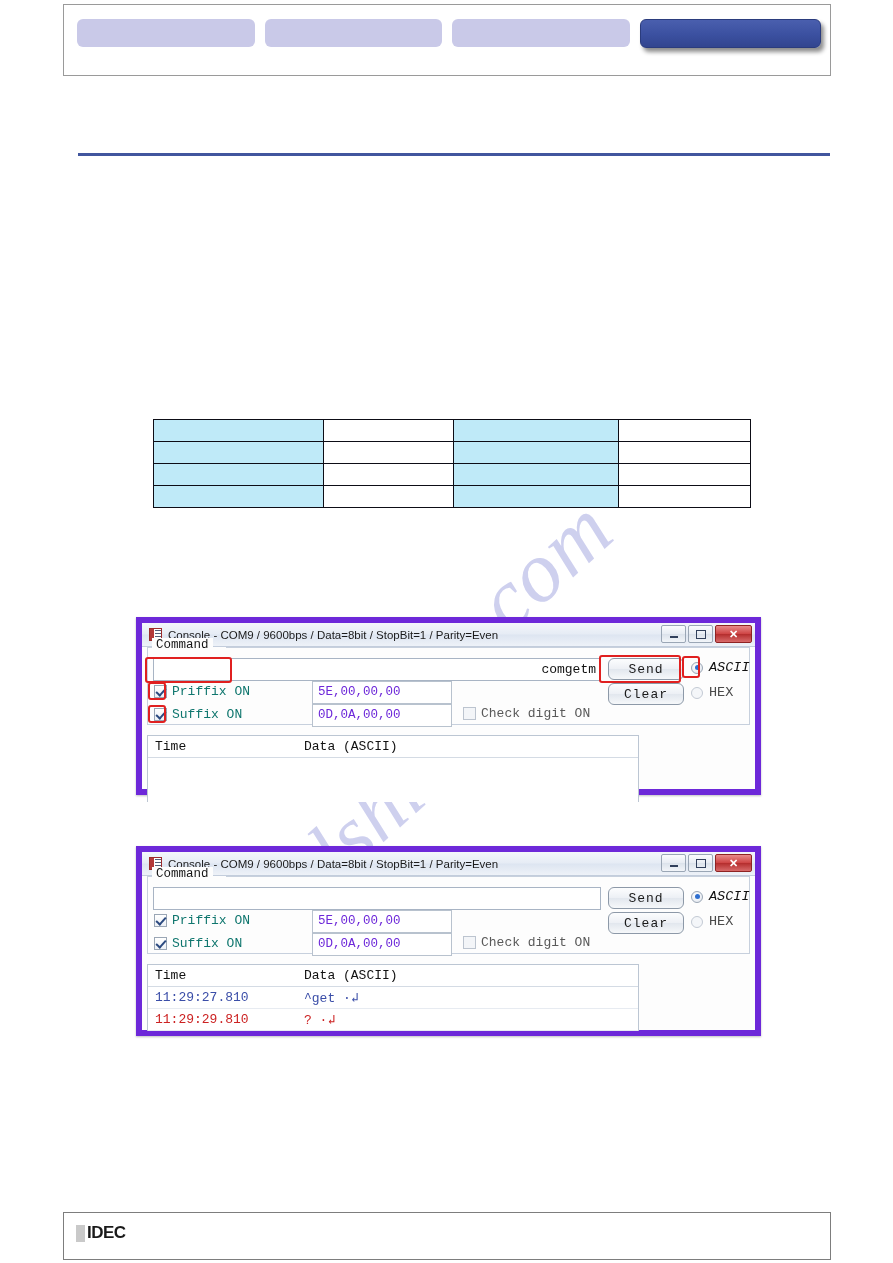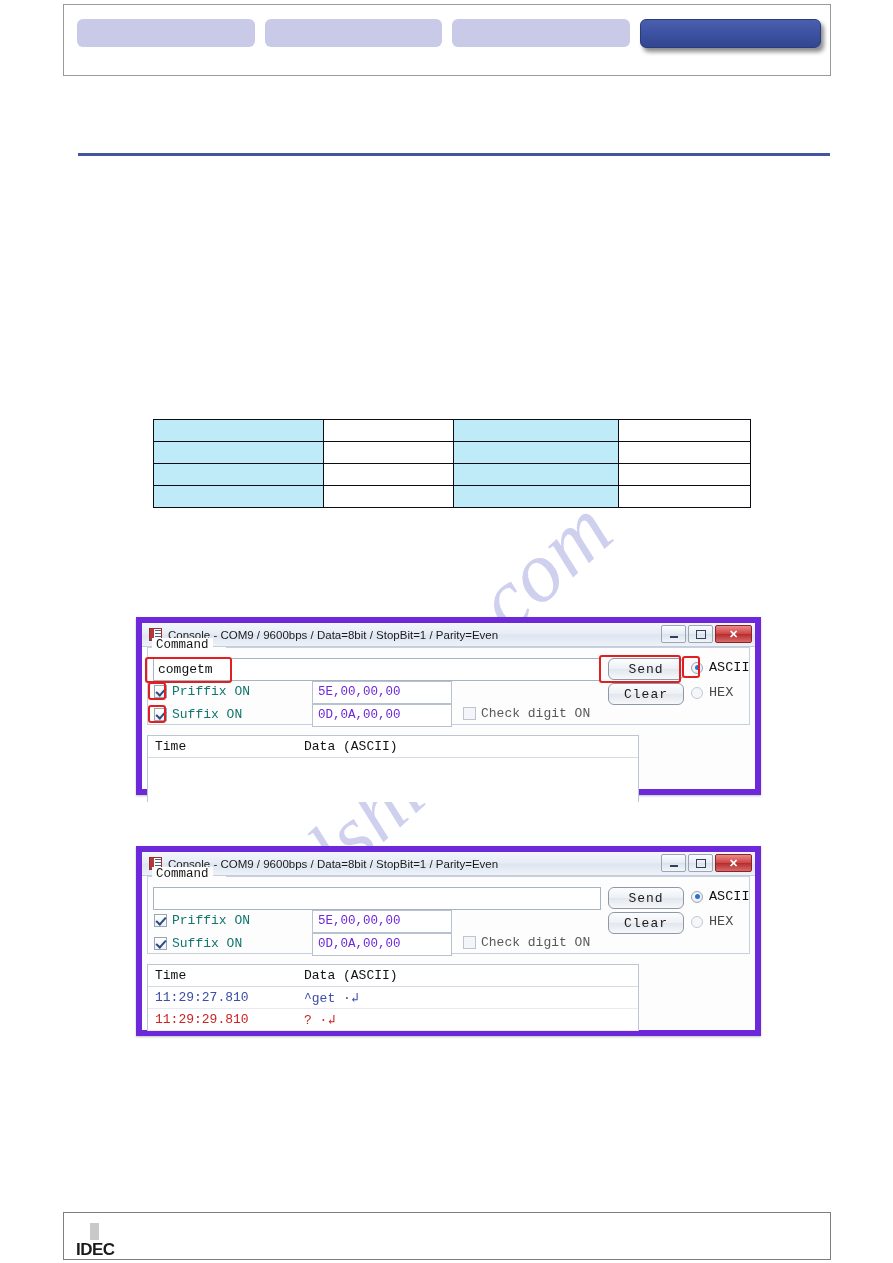--- a/index.html
+++ b/index.html
@@ -201,20 +201,21 @@
     left: 5px; top: 11px;
     width: 448px; height: 23px;
     border: 1px solid #a8b4c4;
     background: #ffffff;
     font-family: "Liberation Mono", monospace;
     font-size: 13px;
     color: #111;
     padding: 0 4px;
     line-height: 21px;
     outline: none;
+    text-align: right;
   }
 
   .chk-row {
     position: absolute;
     display: flex;
     align-items: center;
     font-family: "Liberation Mono", monospace;
     font-size: 13px;
     color: #0f766e;
   }
@@ -278,21 +279,21 @@
   .btn-send { left: 460px; top: 11px; }
   .btn-clear { left: 460px; top: 36px; }
 
   .radio-wrap {
     position: absolute;
     display: flex; align-items: center;
     font-family: "Liberation Mono", monospace;
     font-size: 13.5px;
     color: #111;
   }
-  .rb-ascii { left: 543px; top: 13px; }
+  .rb-ascii { left: 543px; top: 13px; font-style: italic; }
   .rb-hex   { left: 543px; top: 38px; }
   .rdo {
     width: 12px; height: 12px;
     border-radius: 50%;
     border: 1px solid #9aa6b5;
     background: radial-gradient(circle at 40% 35%, #ffffff 0%, #e9edf3 70%);
     margin-right: 6px;
     position: relative;
     flex: none;
   }
@@ -351,21 +352,21 @@
   .footer-band {
     position: absolute;
     left: 63px; top: 1212px;
     width: 768px; height: 48px;
     border: 1px solid #7d7d7d;
     background: #ffffff;
   }
   .idec-logo {
     position: absolute;
     left: 12px; top: 10px;
-    display: flex; align-items: center; flex-direction: column;
+    display: flex; align-items: center;
   }
   .idec-bar {
     width: 9px; height: 17px;
     background: #c9c9c9;
     margin-right: 2px;
   }
   .idec-text {
     font-family: "Liberation Sans", sans-serif;
     font-weight: bold;
     font-size: 17px;

